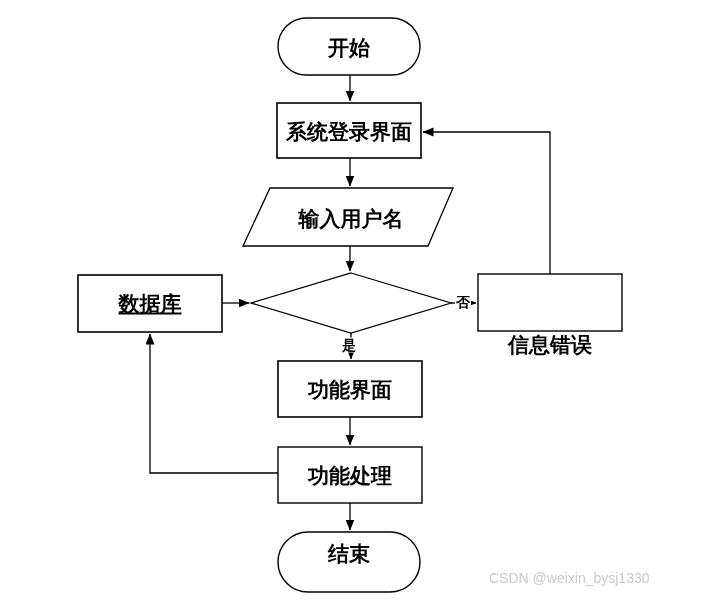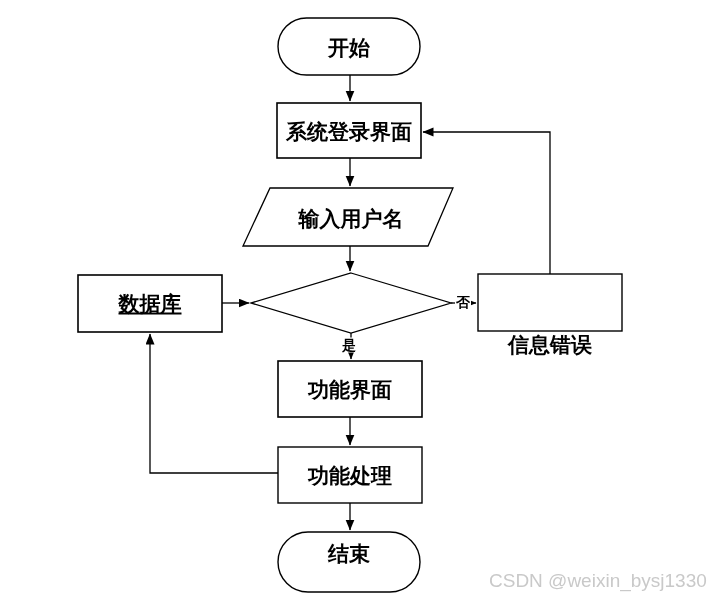--- a/index.html
+++ b/index.html
@@ -39,21 +39,21 @@
     background: #ffffff;
     padding: 0 1px;
     white-space: nowrap;
     line-height: 15px;
   }
   .watermark {
     position: absolute;
     left: 489px;
     top: 570px;
     font-family: "Liberation Sans", "DejaVu Sans", sans-serif;
-    font-size: 19px;
+    font-size: 14px;
     color: #c9c9c9;
     white-space: nowrap;
   }
 </style>
 </head>
 <body>
 
 <div class="canvas">
 
   <svg width="721" height="604" viewBox="0 0 721 604">

